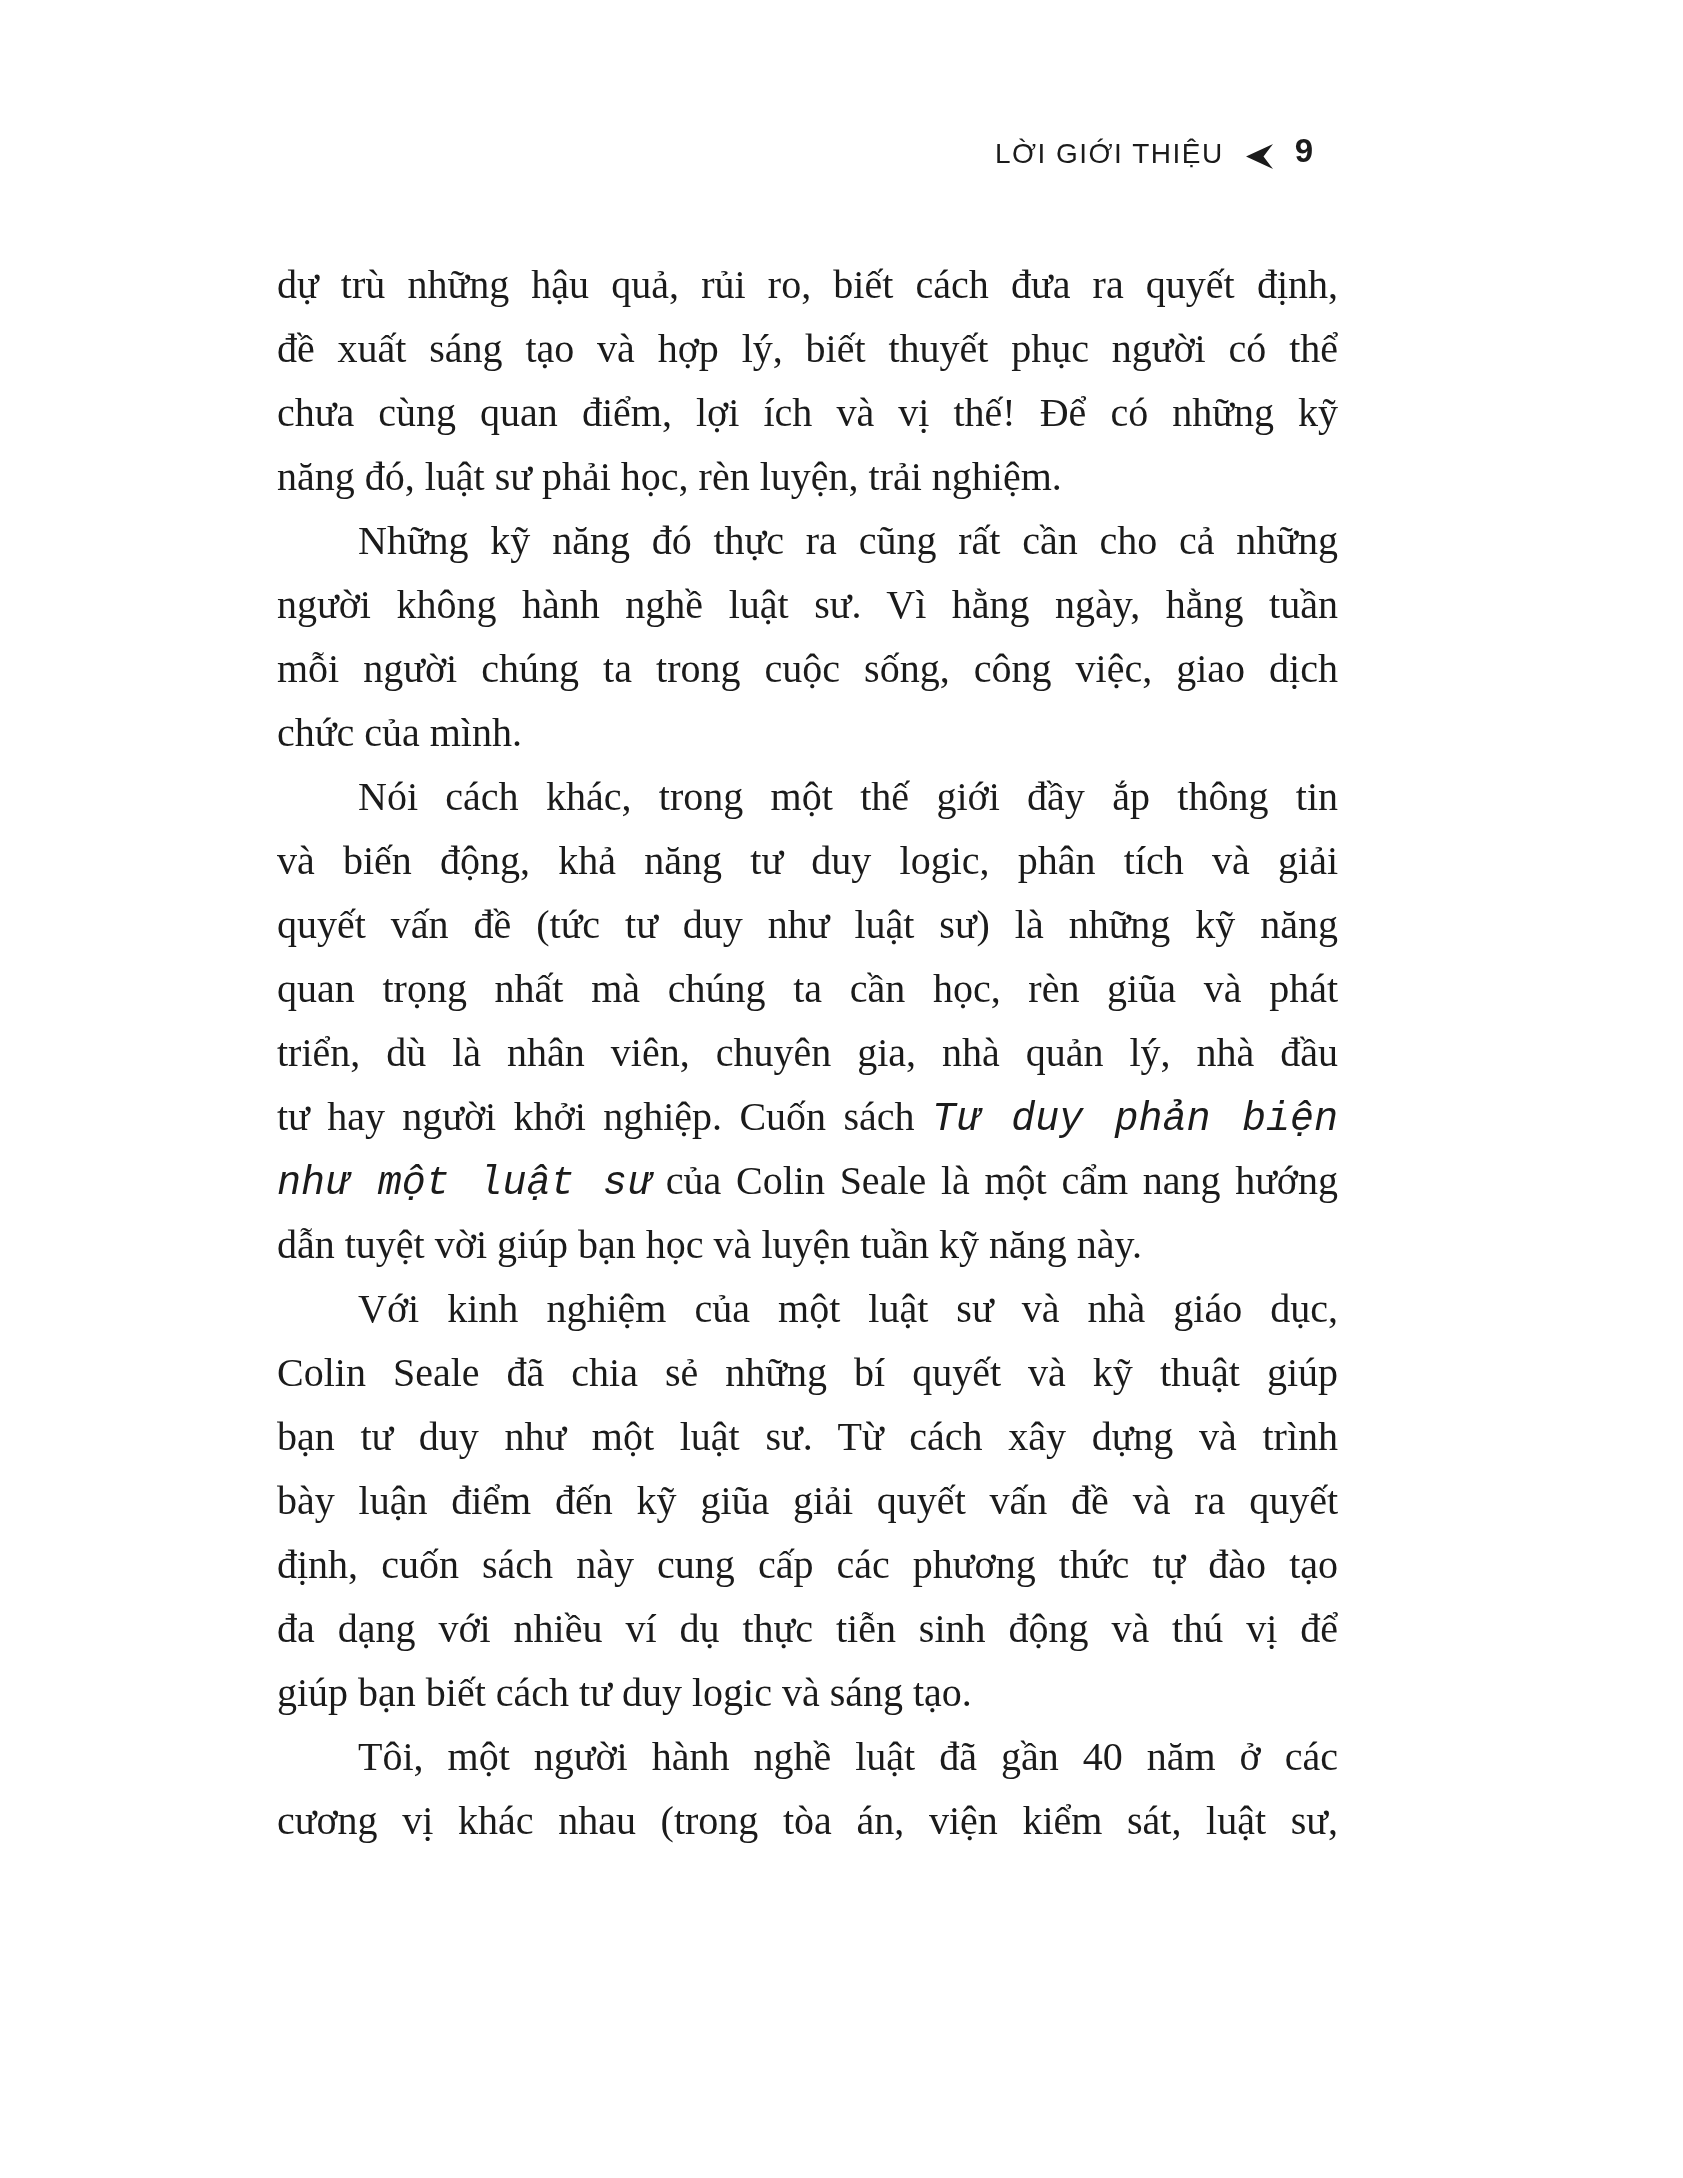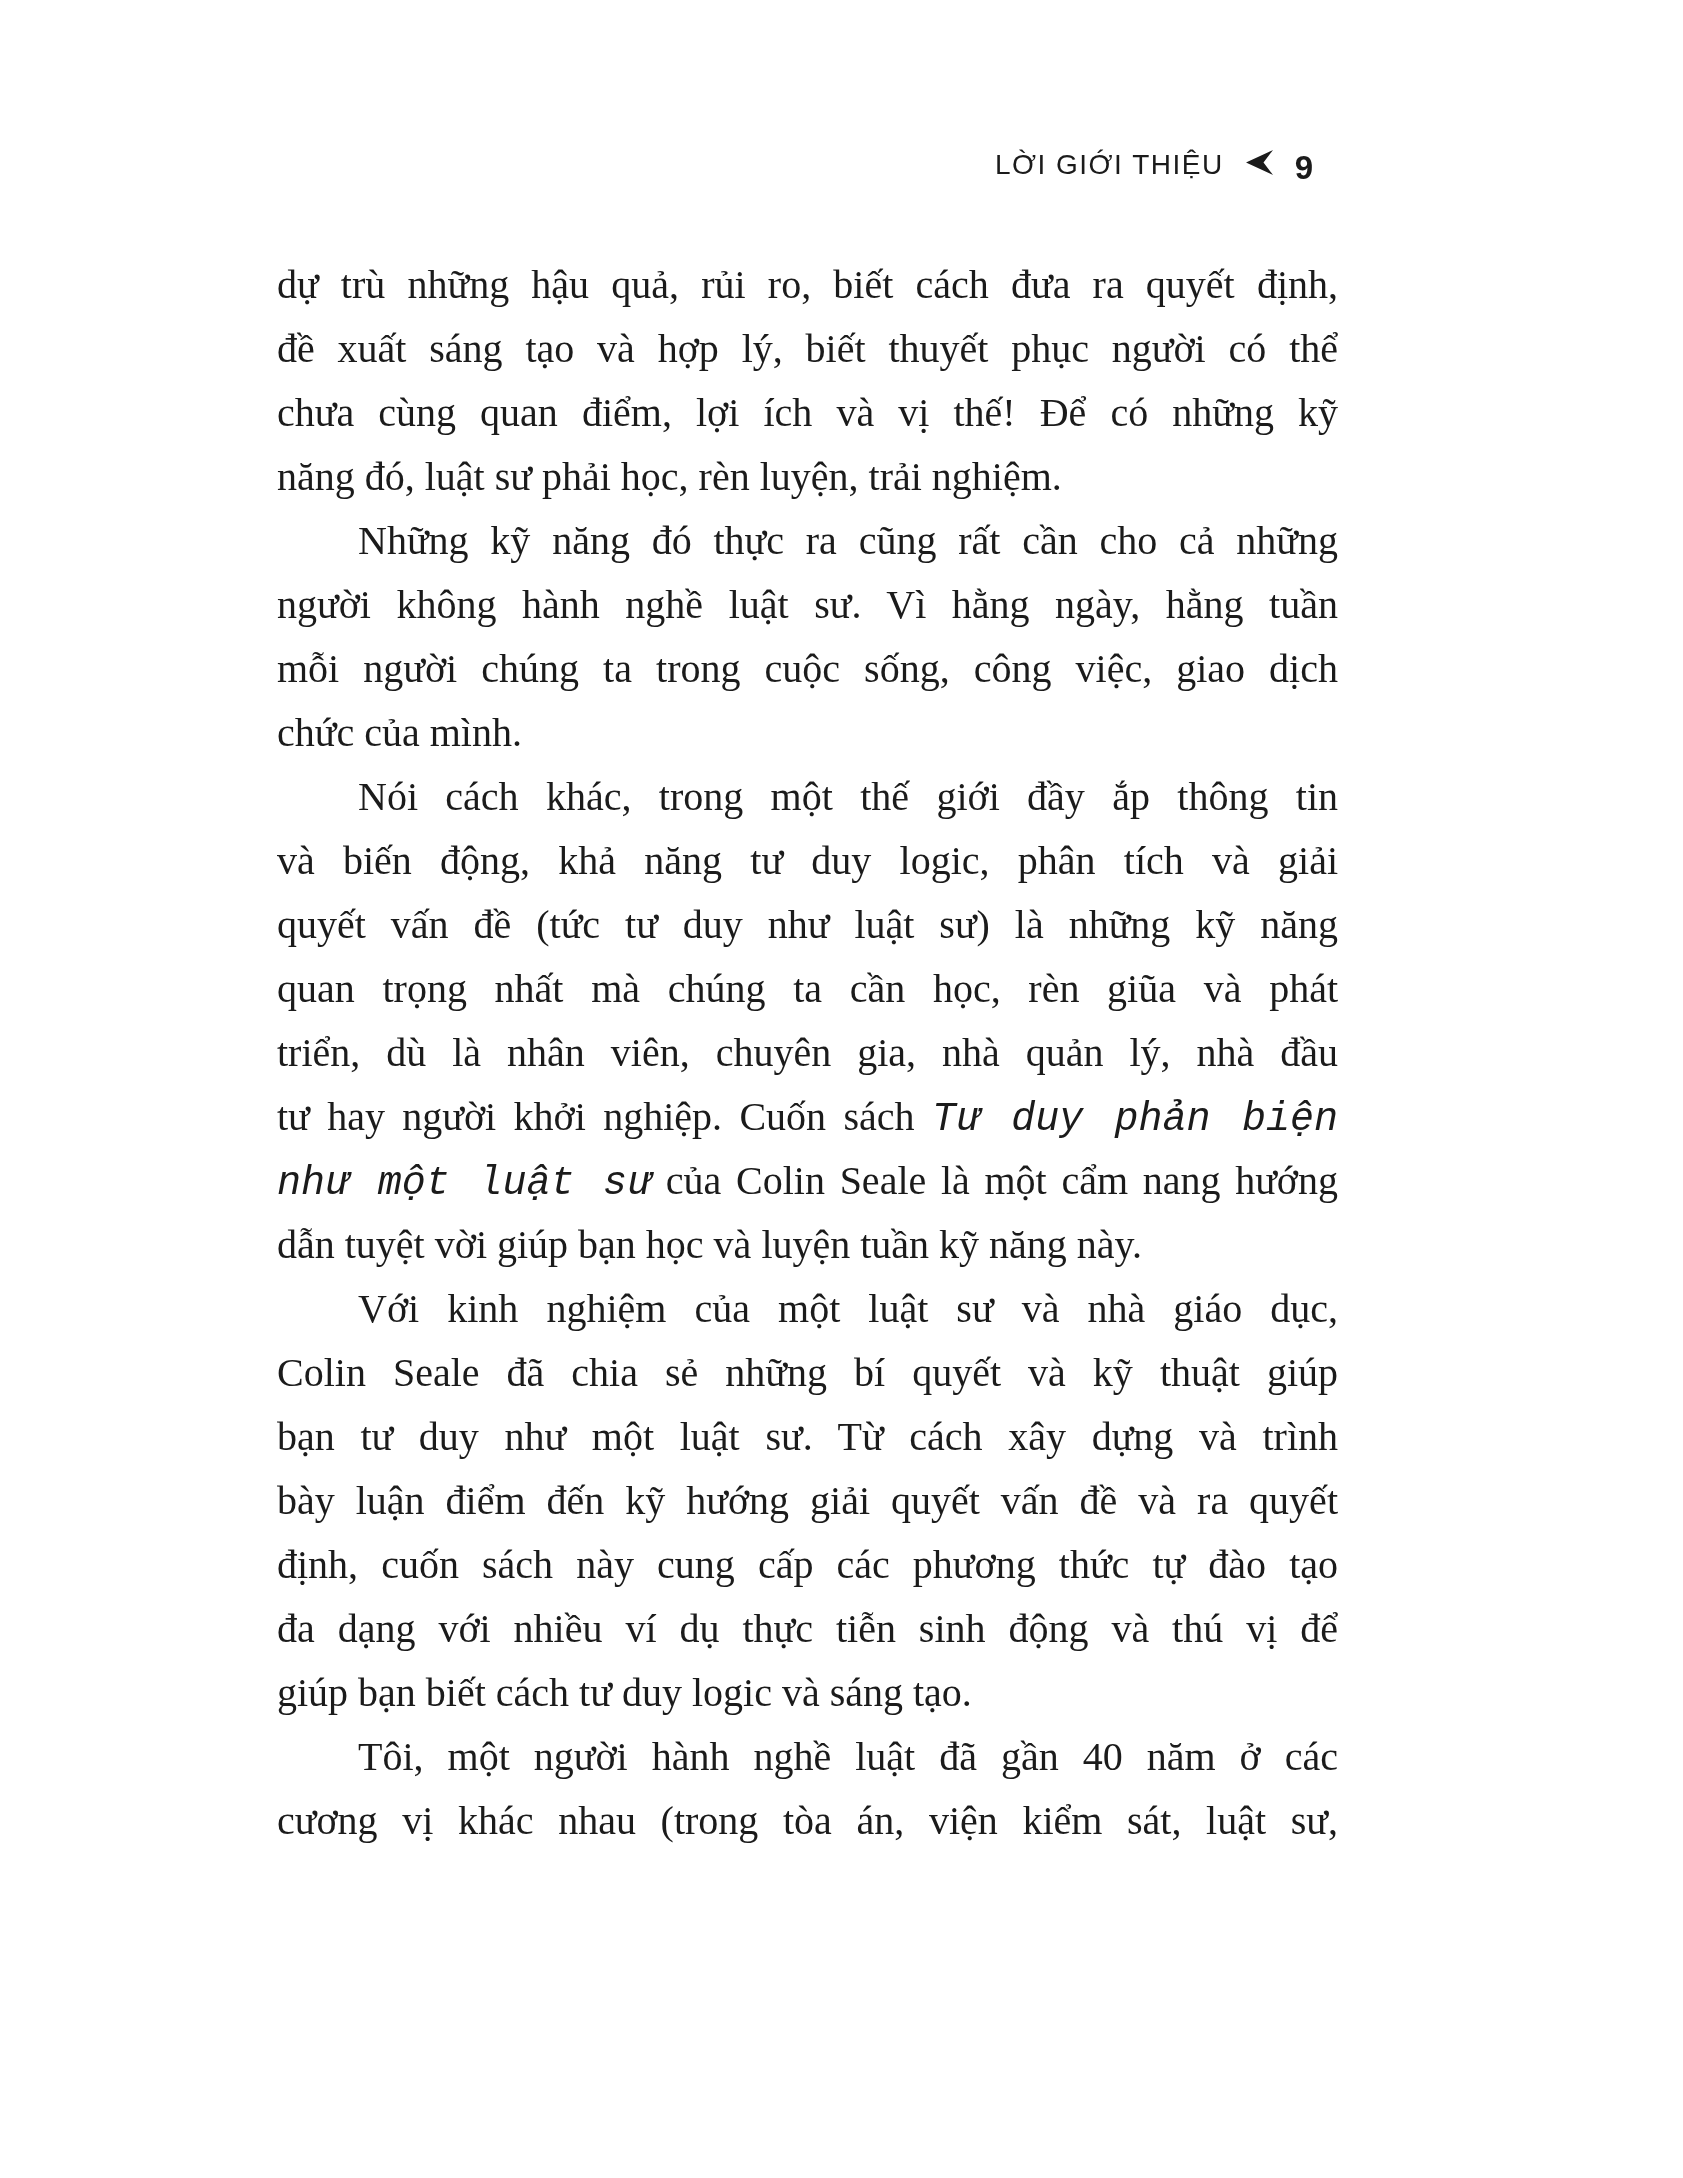--- a/index.html
+++ b/index.html
@@ -7,22 +7,22 @@
     position:relative;
     width:1683px;height:2178px;
     background:#ffffff;
     margin:0 auto;
     overflow:hidden;
     font-family:"Liberation Serif","DejaVu Serif",serif;
     color:#1b1b1b;
   }
   .running-header{
     position:absolute;
-    top:149px;left:252px;width:1061px;
-    display:flex;justify-content:flex-end;align-items:flex-start;
+    top:132px;left:252px;width:1061px;
+    display:flex;justify-content:flex-end;align-items:flex-end;
     gap:22px;
     font-family:"Liberation Sans","DejaVu Sans",sans-serif;
   }
   .running-header .section{
     font-size:28px;
     letter-spacing:1.5px;
     color:#1b1b1b;
   }
   .running-header .arrow{
     display:flex;align-items:center;
@@ -84,21 +84,21 @@
       <div class="line j"><span>và biến động, khả năng tư duy logic, phân tích và giải</span></div>
       <div class="line j"><span>quyết vấn đề (tức tư duy như luật sư) là những kỹ năng</span></div>
       <div class="line j"><span>quan trọng nhất mà chúng ta cần học, rèn giũa và phát</span></div>
       <div class="line j"><span>triển, dù là nhân viên, chuyên gia, nhà quản lý, nhà đầu</span></div>
       <div class="line j"><span>tư hay người khởi nghiệp. Cuốn sách </span><span class="it">Tư duy phản biện</span></div>
       <div class="line j"><span class="it">như một luật sư</span><span> của Colin Seale là một cẩm nang hướng</span></div>
       <div class="line"><span>dẫn tuyệt vời giúp bạn học và luyện tuần kỹ năng này.</span></div>
       <div class="line j ind"><span>Với kinh nghiệm của một luật sư và nhà giáo dục,</span></div>
       <div class="line j"><span>Colin Seale đã chia sẻ những bí quyết và kỹ thuật giúp</span></div>
       <div class="line j"><span>bạn tư duy như một luật sư. Từ cách xây dựng và trình</span></div>
-      <div class="line j"><span>bày luận điểm đến kỹ hướng giải quyết vấn đề và ra quyết</span></div>
+      <div class="line j"><span>bày luận điểm đến kỹ giũa giải quyết vấn đề và ra quyết</span></div>
       <div class="line j"><span>định, cuốn sách này cung cấp các phương thức tự đào tạo</span></div>
       <div class="line j"><span>đa dạng với nhiều ví dụ thực tiễn sinh động và thú vị để</span></div>
       <div class="line"><span>giúp bạn biết cách tư duy logic và sáng tạo.</span></div>
       <div class="line j ind"><span>Tôi, một người hành nghề luật đã gần 40 năm ở các</span></div>
       <div class="line j"><span>cương vị khác nhau (trong tòa án, viện kiểm sát, luật sư,</span></div>
     </div>
 
 </div>
 
 

